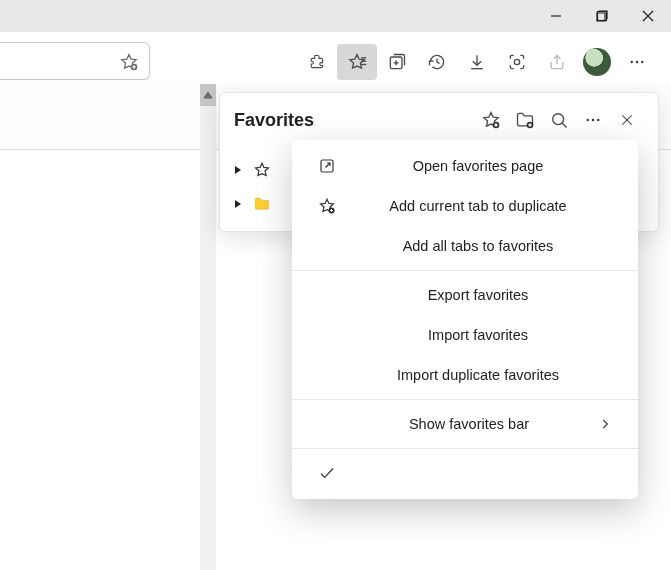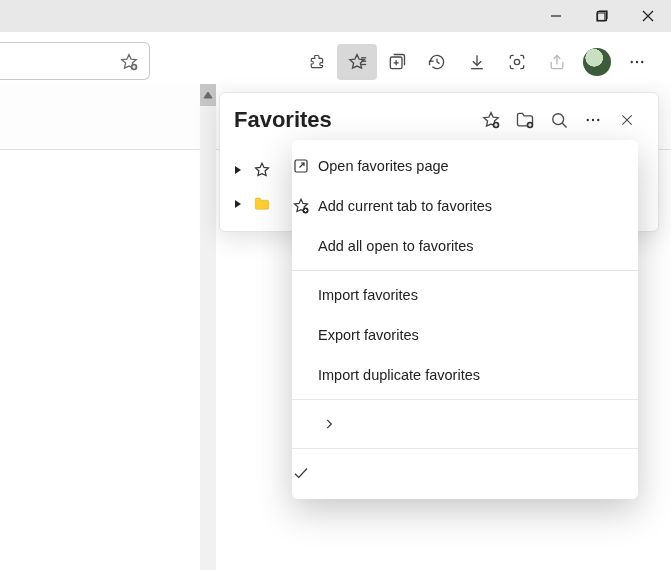--- a/index.html
+++ b/index.html
@@ -26,34 +26,34 @@
   .page-top-bar { height: 66px; border-bottom: 1px solid #e0e0e0; background:#fdfdfd; }
 
   
   .vscroll { position: absolute; right: 455px; top: 84px; width: 16px; bottom: 0; background: #f1f1f1; }
   .vscroll .thumb-top { position:absolute; top:0; left:0; right:0; height:22px; background:#c6c6c6; display:flex;align-items:center;justify-content:center;}
   .vscroll .thumb-top svg{stroke:#6a6a6a;fill:#6a6a6a;}
 
   
   .fav-panel { position: absolute; right: 12px; top: 92px; width: 440px; background: #fff; border: 1px solid #e4e4e4; border-radius: 6px; box-shadow: 0 6px 24px rgba(0,0,0,0.12); }
   .fav-head { display: flex; align-items: center; height: 54px; padding: 0 14px; }
-  .fav-title { font-size: 22px; font-weight: 600; color: #222; flex: 1; }
+  .fav-title { font-size: 18px; font-weight: 600; color: #222; flex: 1; }
   .fav-head .hb { width: 34px; height: 34px; display:flex;align-items:center;justify-content:center; border-radius:4px; }
   .fav-head .hb svg { stroke:#4a4a4a; fill:none; stroke-width:1.6; }
   .fav-tree { padding: 6px 4px 10px 10px; }
   .tree-row { display:flex; align-items:center; height:34px; gap:8px; padding-left:4px; }
   .caret { width:10px; display:flex; }
   .caret svg { fill:#222; }
   .tree-row .ticon { width:20px; height:20px; display:flex;align-items:center;justify-content:center; }
   .folder-icon svg { fill:#ffcf33; stroke:#caa31a; stroke-width:0.6; }
   .star-outline svg { fill:none; stroke:#333; stroke-width:1.6; }
 
   
   .ctx { position: absolute; left: 292px; top: 140px; width: 346px; background: #fff; border-radius: 6px; box-shadow: 0 12px 36px rgba(0,0,0,0.22); padding: 6px 0; }
-  .ctx .item { display:flex; align-items:center; height:40px; padding: 0 0; font-size:14.5px; color:#222; }
+  .ctx .item { display:flex; align-items:center; height:40px; padding: 0 26px; font-size:14.5px; color:#222;text-align:center; }
   .ctx .item .ic { width:26px; display:flex; align-items:center; justify-content:flex-start; }
   .ctx .item .ic svg { stroke:#333; fill:none; stroke-width:1.6; }
   .ctx .item .lbl { flex:1; }
   .ctx .item .chev { width:18px; display:flex; justify-content:flex-end; }
   .ctx .sep { height:1px; background:#e6e6e6; margin: 4px 0; }
   .blank-ic { width:26px; }
 </style>
 </head>
 <body>
 
@@ -243,42 +243,43 @@
   </div>
   <div class="item">
     <span class="ic">
         <svg width="18" height="18" viewBox="0 0 24 24">
           <path d="M12 3l2.6 5.6 6 .6-4.5 4.1 1.3 6L12 16.9 6.6 19.3l1.3-6L3.4 9.2l6-.6L12 3z"></path>
           <circle cx="18" cy="18" r="4" fill="#222" stroke="none"></circle>
           <line x1="18" y1="16" x2="18" y2="20" stroke="#fff"></line>
           <line x1="16" y1="18" x2="20" y2="18" stroke="#fff"></line>
         </svg>
       </span>
-    <span class="lbl">Add current tab to favorites</span>
-  </div>
-  <div class="item">
-    <span class="blank-ic"></span>
-    <span class="lbl">Add all open to favorites</span>
+    <span class="lbl">Add current tab to duplicate</span>
+  </div>
+  <div class="item">
+    <span class="blank-ic"></span>
+    <span class="lbl">Add all tabs to favorites</span>
   </div>
   <div class="sep"></div>
   <div class="item">
     <span class="blank-ic"></span>
+    <span class="lbl">Export favorites</span>
+  </div>
+  <div class="item">
+    <span class="blank-ic"></span>
     <span class="lbl">Import favorites</span>
   </div>
   <div class="item">
     <span class="blank-ic"></span>
-    <span class="lbl">Export favorites</span>
-  </div>
-  <div class="item">
-    <span class="blank-ic"></span>
     <span class="lbl">Import duplicate favorites</span>
   </div>
   <div class="sep"></div>
   <div class="item">
     <span class="blank-ic"></span>
+    <span class="lbl">Show favorites bar</span>
     <span class="chev">
         <svg width="14" height="14" viewBox="0 0 24 24" fill="none" stroke="#333" stroke-width="2">
           <polyline points="9,5 16,12 9,19"></polyline>
         </svg>
       </span>
   </div>
   <div class="sep"></div>
   <div class="item">
     <span class="ic">
         <svg width="18" height="18" viewBox="0 0 24 24">

